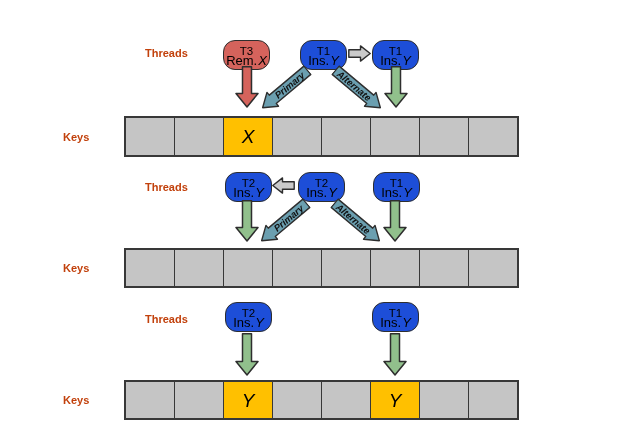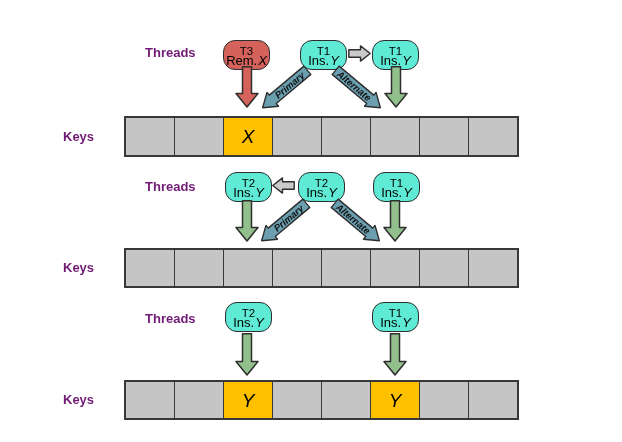--- a/index.html
+++ b/index.html
@@ -1,32 +1,32 @@
 <!DOCTYPE html>
 <html><head>
 <meta charset="utf-8">
 <style>
   html,body{margin:0;padding:0;background:#ffffff;}
   #canvas{
     position:relative;width:622px;height:442px;background:#ffffff;overflow:hidden;
     font-family:"Liberation Sans",sans-serif;color:#000;
   }
   .side-label{
-    position:absolute;font-weight:bold;font-size:13px;line-height:18px;color:#701a75;
+    position:absolute;font-weight:bold;font-size:11px;line-height:18px;color:#c2410c;
   }
   
   .tbox{
     position:absolute;width:47px;height:30px;border:1.6px solid #2e2e2e;border-radius:12px;
     box-sizing:border-box;display:flex;flex-direction:column;align-items:center;justify-content:center;
   }
   .tbox .tid{font-size:11.5px;line-height:12px;}
   .tbox .topline{font-size:13px;line-height:8px;white-space:nowrap;}
   .tbox .topline i{font-style:italic;margin-left:1px;}
   .tbox.red{background:#d5635c;}
-  .tbox.green{background:#5eead4;}
+  .tbox.green{background:#1d4ed8;}
   
   .keys-row{
     position:absolute;left:124px;width:395px;display:flex;
     border:2px solid #383838;box-sizing:border-box;background:#c5c5c5;
   }
   .cell{
     flex:1 1 0;border-right:1.6px solid #383838;box-sizing:border-box;background:#c5c5c5;
     display:flex;align-items:center;justify-content:center;
     font-size:19px;font-style:italic;line-height:1;
   }

